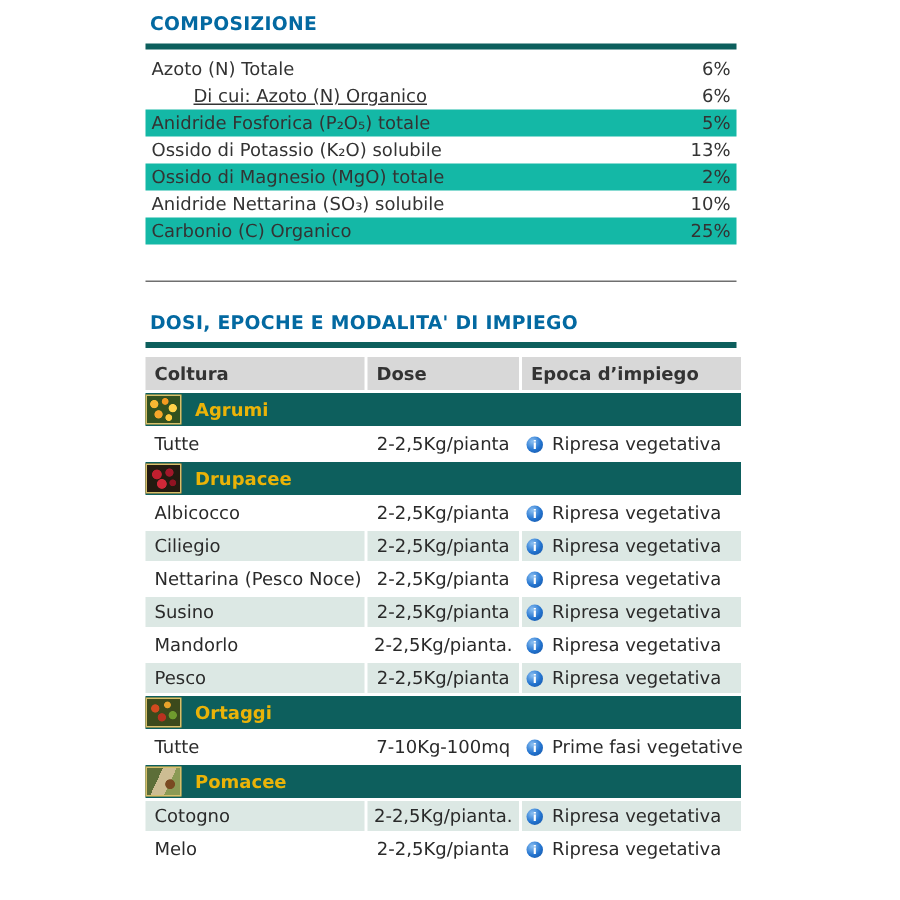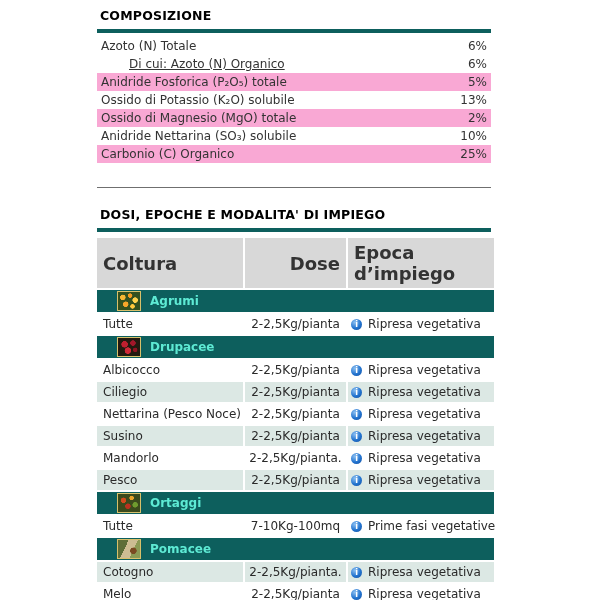--- a/index.html
+++ b/index.html
@@ -1,36 +1,36 @@
 <!DOCTYPE html>
 <html><head>
 <meta charset="utf-8">
 <style>
   html,body { margin:0; padding:0; background:#fff; }
   body { width:600px; height:600px; font-family:"DejaVu Sans","Liberation Sans",sans-serif; }
   .page { position:relative; width:600px; height:600px; overflow:hidden; background:#fff; }
   .content { position:absolute; left:97px; top:8px; width:394px; }
 
-  .section-title { color:#000000; font-weight:bold; font-size:12.5px; margin:0 0 6px 3px; letter-spacing:0.2px; }
+  .section-title { color:#0369a1; font-weight:bold; font-size:12.5px; margin:0 0 6px 3px; letter-spacing:0.2px; }
   .teal-bar { height:4px; background:#0d5f5d; margin-bottom:4px; }
 
   .comp-table { width:100%; border-collapse:collapse; font-size:12px; color:#333; }
   .comp-table td { padding:2px 4px; height:14px; white-space:nowrap; }
   .comp-table td.val { text-align:right; }
-  .comp-table tr.shaded td { background:#f9a8d4; }
+  .comp-table tr.shaded td { background:#14b8a6; }
   .comp-table td.indent { padding-left:32px;text-decoration:underline; }
 
   .divider { height:1px; background:#6f6f6f; margin:24px 0 19px 0; }
 
   .usage-table { border-collapse:separate; border-spacing:2px; font-size:12px; color:#2a2a2a;
                  margin-left:-2px; width:calc(100% + 4px); table-layout:fixed; }
-  .usage-table th { background:#d8d8d8; font-weight:bold; text-align:left; padding:4px 6px; color:#333; font-size:18px; }
-  .usage-table th.center { text-align:right; }
+  .usage-table th { background:#d8d8d8; font-weight:bold; text-align:left; padding:4px 6px; color:#333; font-size:12px; }
+  .usage-table th.center { text-align:left; }
   .usage-table td { vertical-align:middle; }
-  td.band { background:#0d5f5d; color:#5eead4; font-weight:bold; padding:1px 20px; }
+  td.band { background:#0d5f5d; color:#eab308; font-weight:bold; padding:1px 0; }
   .band-inner { display:flex; align-items:center; gap:9px; }
   .band-icon { width:24px; height:20px; border:1px solid #d8c06a; box-sizing:border-box; flex:0 0 auto; }
   .icon-agrumi { background-color:#33511f; background-image:
       radial-gradient(circle at 22% 30%, #f7b733 0 2.5px, transparent 3px),
       radial-gradient(circle at 55% 20%, #f49a1f 0 2px, transparent 2.5px),
       radial-gradient(circle at 78% 45%, #ffd24a 0 2.5px, transparent 3px),
       radial-gradient(circle at 35% 68%, #f7a62a 0 2.5px, transparent 3px),
       radial-gradient(circle at 66% 80%, #ffc93c 0 2px, transparent 2.5px); }
   .icon-drupacee { background-color:#241a10; background-image:
       radial-gradient(circle at 30% 35%, #c01f2f 0 3px, transparent 3.5px),

